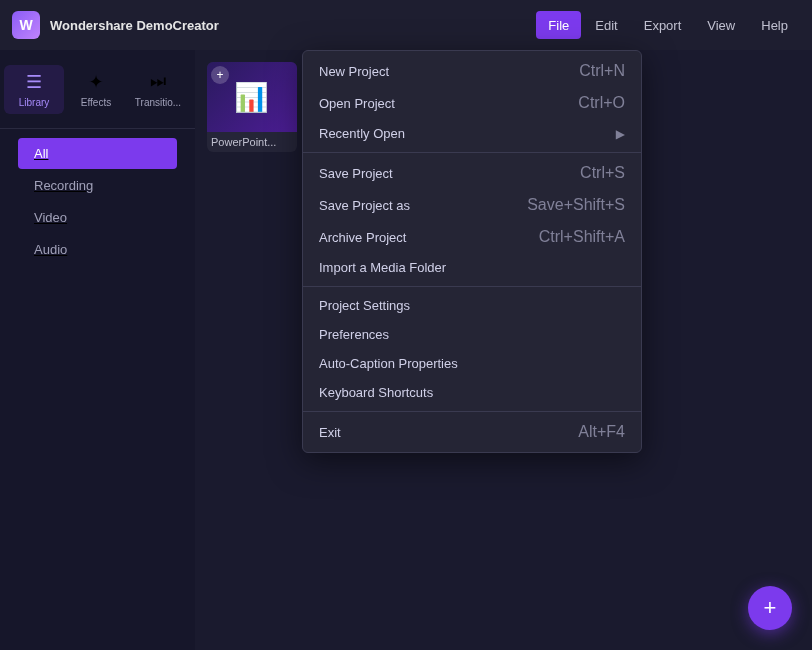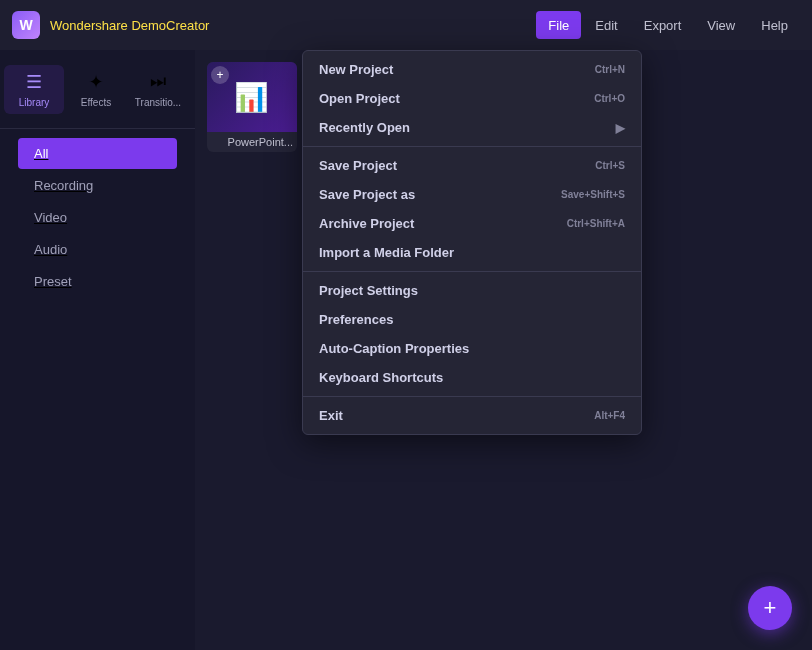--- a/index.html
+++ b/index.html
@@ -28,23 +28,23 @@
       border-radius: 6px;
       display: flex;
       align-items: center;
       justify-content: center;
       font-size: 14px;
       font-weight: bold;
       color: white;
       flex-shrink: 0;
     }
     .app-title {
-      color: #fde047;
+      color: #e5e5e5;
       font-size: 13px;
-      font-weight: 400;
+      font-weight: 700;
       flex: 1;
     }
 
     
     .menubar {
       display: flex;
       align-items: center;
       gap: 2px;
       margin-left: auto;
     }
@@ -192,21 +192,21 @@
       display: flex;
       align-items: center;
       justify-content: center;
       font-size: 12px;
       color: white;
     }
     .media-label {
       padding: 4px 4px;
       font-size: 11px;
       color: #c0c0d0;
-      text-align: right;
+      text-align: left;
       white-space: nowrap;
       overflow: hidden;
       text-overflow: ellipsis;
     }
 
     
     .dropdown-overlay {
       position: absolute;
       top: 0;
       left: 0;
@@ -237,28 +237,27 @@
     }
 
     .dropdown-item {
       display: flex;
       align-items: center;
       justify-content: space-between;
       padding: 7px 16px;
       cursor: pointer;
       color: #d0d0e8;
       font-size: 13px;
-      font-weight: bold;
     }
     .dropdown-item .item-label {
       flex: 1;
     }
     .dropdown-item .item-shortcut {
       color: #808098;
-      font-size: 10px;
+      font-size: 16px;
       margin-left: 16px;
     }
     .dropdown-item .item-arrow {
       color: #808098;
       font-size: 12px;
       margin-left: 8px;
     }
 
     
     .fab-button {
@@ -315,21 +314,20 @@
         <span class="store-icon">🎵</span>
         <span class="store-label">SFX Store</span>
       </div>
     </div>
 
     <div class="nav-items">
       <div class="nav-item active">All</div>
       <div class="nav-item">Recording</div>
       <div class="nav-item">Video</div>
       <div class="nav-item">Audio</div>
-      <div class="nav-item">Preset</div>
     </div>
   </div>
 
   <div class="content-area">
 
     <div class="media-card">
       <div class="media-thumb">
         <div class="add-badge">+</div>
         <span>📊</span>
       </div>

